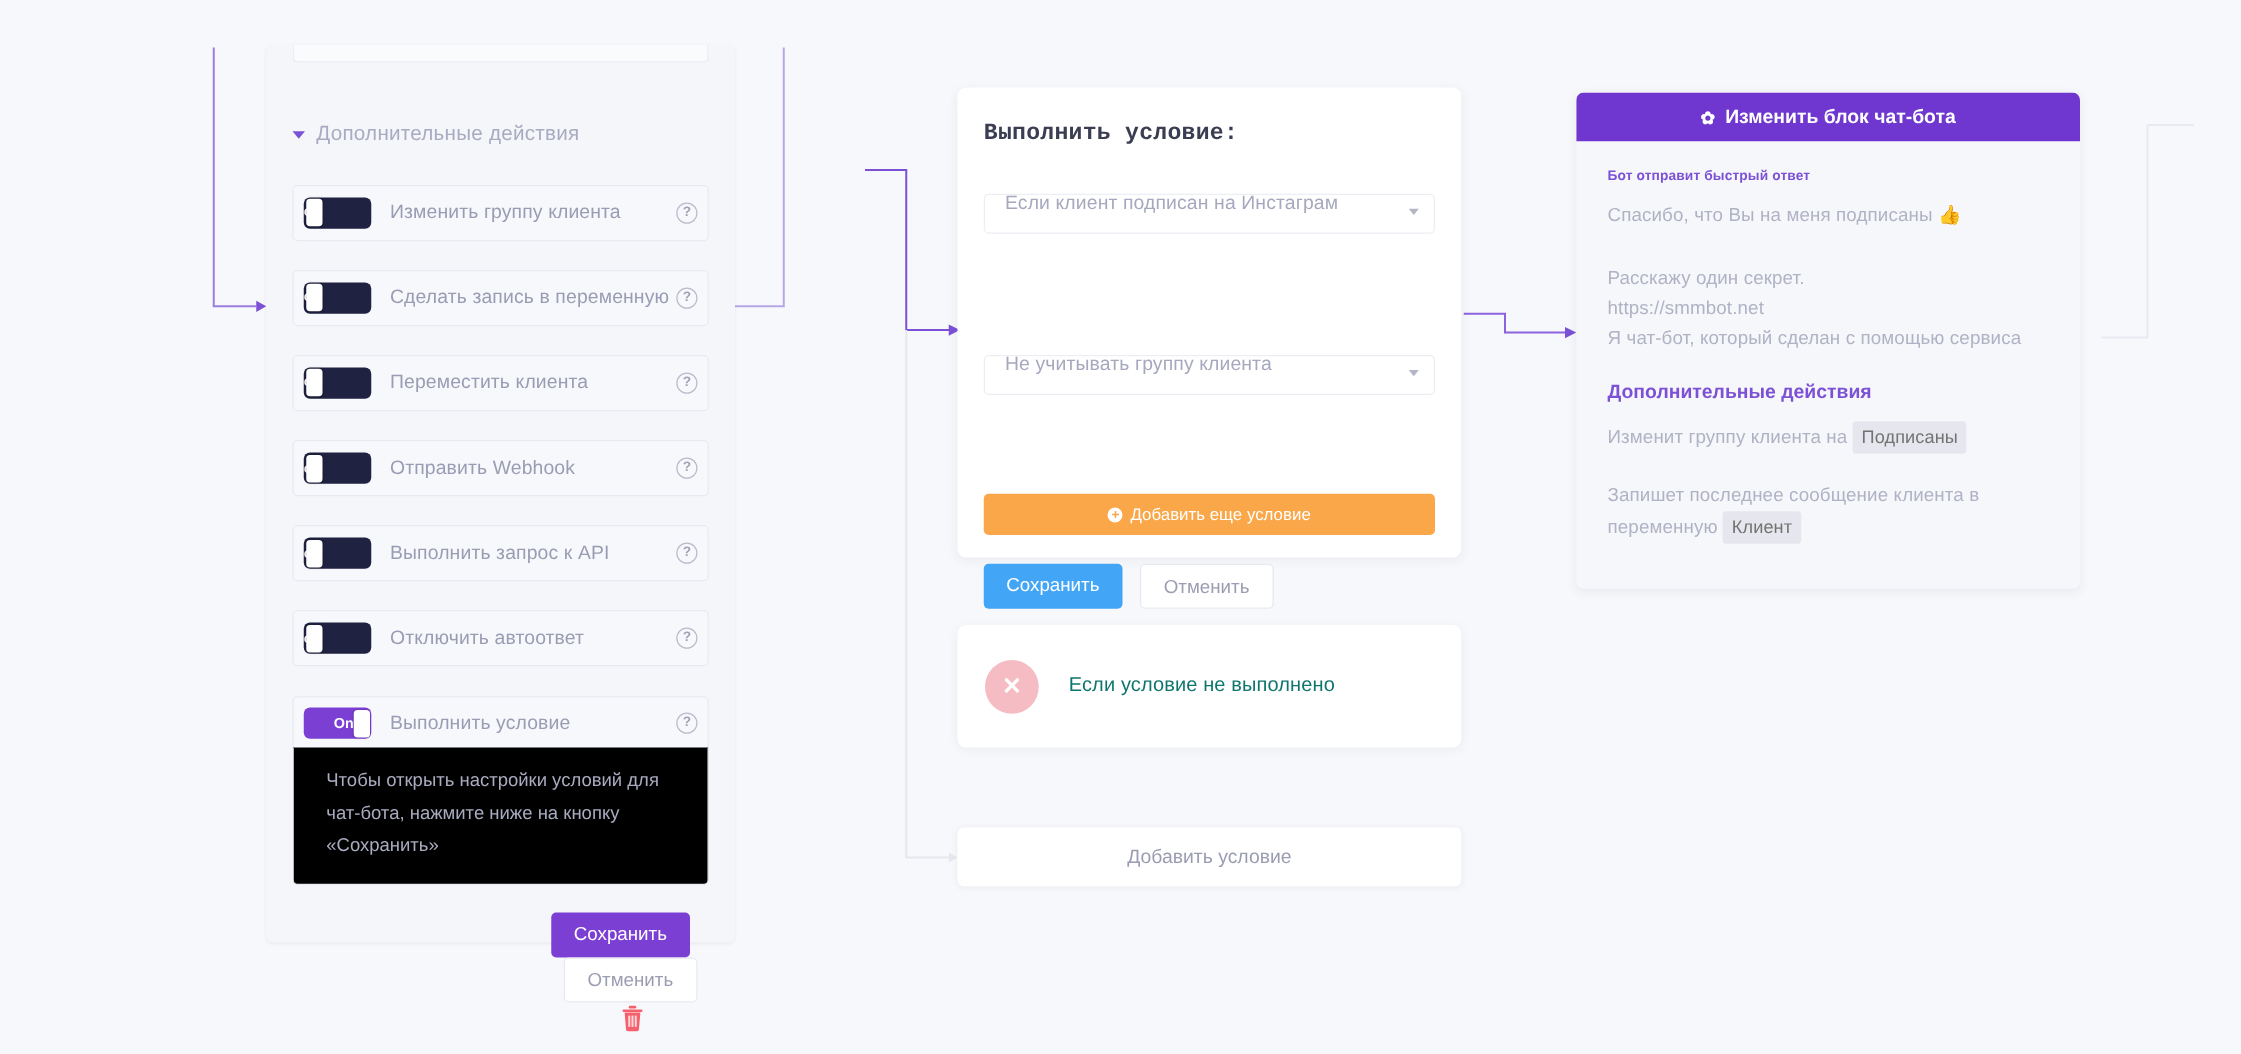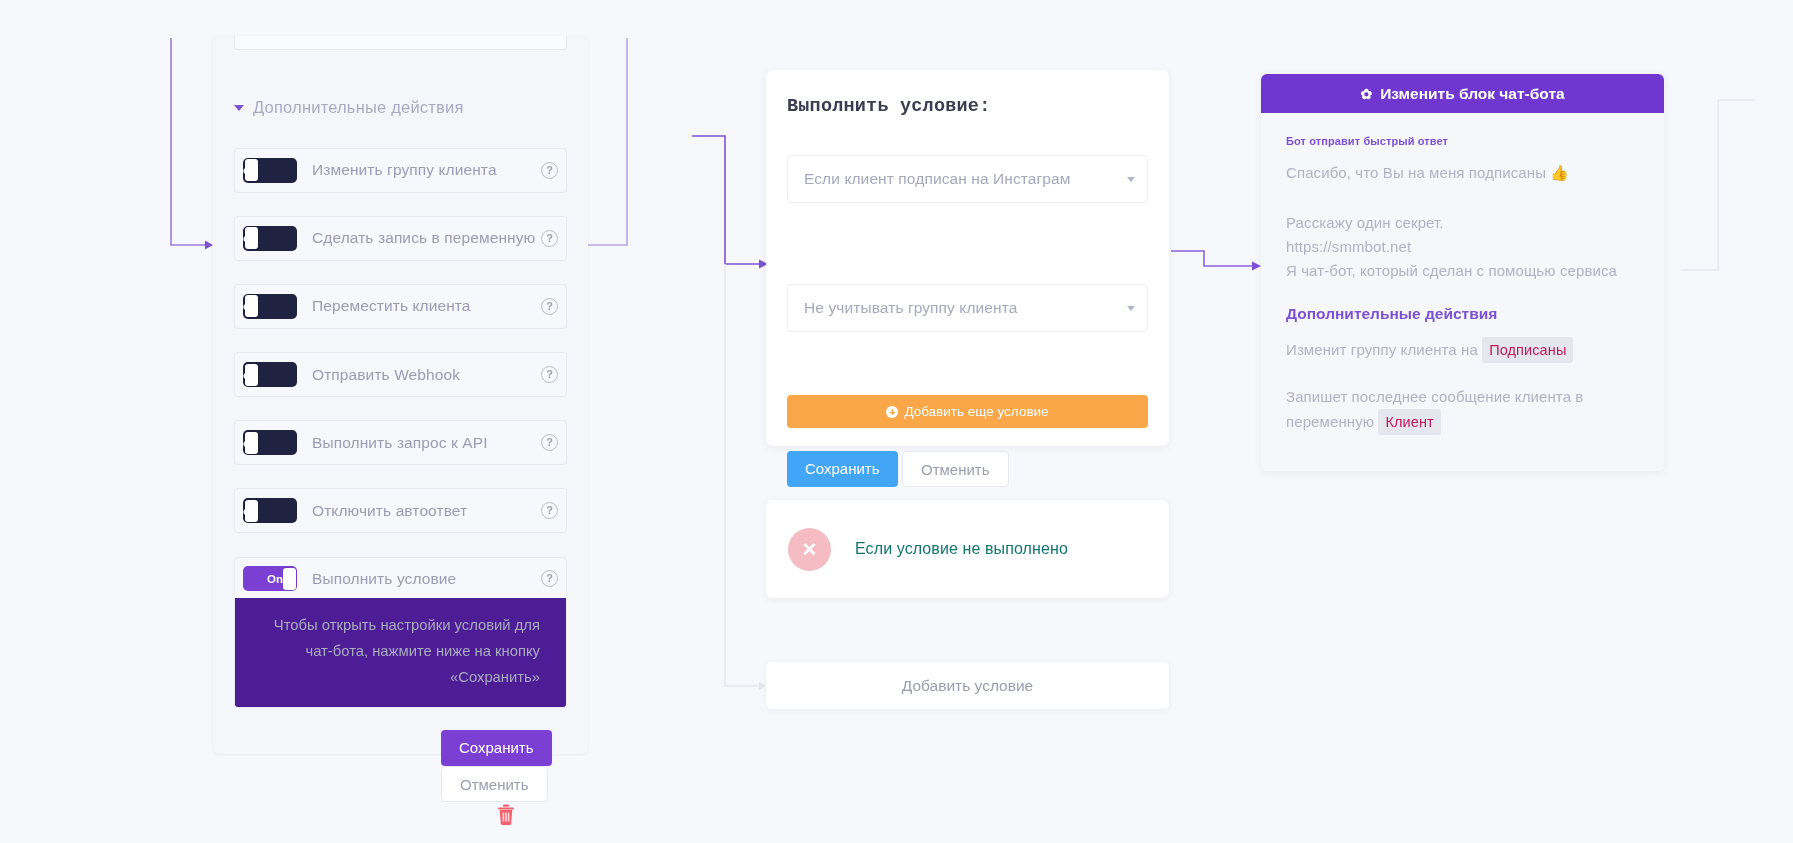--- a/index.html
+++ b/index.html
@@ -61,51 +61,51 @@
     font-size: 15.5px; color: #9a9cb4; letter-spacing: .1px; white-space: nowrap;
   }
   .qmark {
     flex: 0 0 auto; width: 17px; height: 17px; border-radius: 50%;
     border: 1.3px solid #b9bbcc; color: #9fa1b5;
     font-size: 11px; line-height: 14.5px; text-align: center; font-weight: bold;
   }
   .hint-box {
     position: absolute; left: 21px; top: 562px; width: 333px;
     border: 1px solid #e9eaf1; border-top: none; border-radius: 0 0 4px 4px;
-    background: #4c1d95;
+    background: #000000;
     padding: 14px 26px 17px 26px;
-    text-align: right; font-size: 14.8px; line-height: 26px; color: #a9abbf;
+    text-align: left; font-size: 14.8px; line-height: 26px; color: #a9abbf;
   }
   .lp-buttons { position: absolute; left: 228px; top: 694px; }
   .btn {
     display: inline-block; border-radius: 4px; font-size: 15px;
     padding: 0 18px; height: 36px; line-height: 36px; text-align: center;
     cursor: pointer; vertical-align: middle;
   }
   .btn-save-purple { background: #7c3fd4; color: #fff; }
-  .btn-cancel { background: #fff; color: #9b9db2; border: 1px solid #e8e9f0; }
+  .btn-cancel { background: #fff; color: #9b9db2; border: 1px solid #e8e9f0; margin-left: 10px; }
   .trash-btn {
     display: inline-block; margin-left: 54px; vertical-align: middle;
     width: 22px; height: 24px; cursor: pointer;
   }
 
   
   .cond-card {
     position: absolute; left: 766px; top: 70px; width: 403px; height: 376px;
     background: #fff; border-radius: 7px;
     box-shadow: 0 2px 9px rgba(40,40,80,.065);
   }
   .cond-title {
     position: absolute; left: 21px; top: 26px;
     font-size: 18.5px; color: #3b3d52; font-weight: 600; letter-spacing: .2px; font-family: Liberation Mono, monospace;
   }
   .sel {
-    position: absolute; left: 21px; width: 361px; height: 48px;
+    position: absolute; left: 21px; width: 361px; height: 32px;
     border: 1px solid #eceef4; border-radius: 4px; background: #fff;
-    display: flex; align-items: center; padding: 0 12px 0 16px;
+    display: flex; align-items: flex-end; padding: 0 12px 14px 16px;
   }
   .sel-1 { top: 85px; }
   .sel-2 { top: 214px; }
   .sel-text { flex: 1 1 auto; font-size: 15.5px; color: #a6a8be; letter-spacing: .1px; }
   .sel-caret {
     width: 0; height: 0; border-left: 4px solid transparent; border-right: 4px solid transparent;
     border-top: 5px solid #b3b5c6;
   }
   .and-op {
     position: absolute; left: 0; right: 0; top: 218px; text-align: center;
@@ -162,21 +162,21 @@
   .bot-body { padding: 22px 25px 0 25px; }
   .bot-h {
     font-size: 11px; color: #7c51d6; font-weight: 600; letter-spacing: .1px;
     margin-bottom: 14px;
   }
   .bot-p { font-size: 15px; color: #b0b2c5; line-height: 24px; letter-spacing: .1px; }
   .bot-gap-lg { height: 26px; }
   .bot-gap-md { height: 22px; }
   .bot-h2 { font-size: 15.5px; color: #7c51d6; font-weight: 600; margin: 0 0 14px 0; }
   .chip {
-    display: inline-block; background: #e6e7ee; color: #be185d;
+    display: inline-block; background: #e6e7ee; color: #737373;
     border-radius: 3px; padding: 1px 7px; font-size: 14.5px;
   }
 </style>
 </head>
 <body>
 
 <div id="canvas">
 
   <svg class="wires" viewBox="0 0 1793 843">
 

